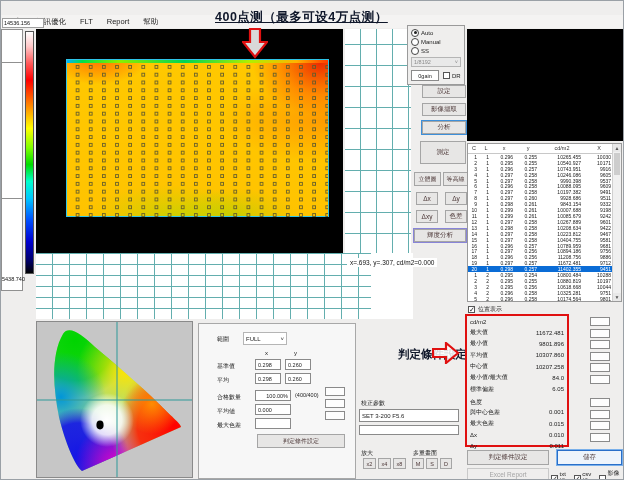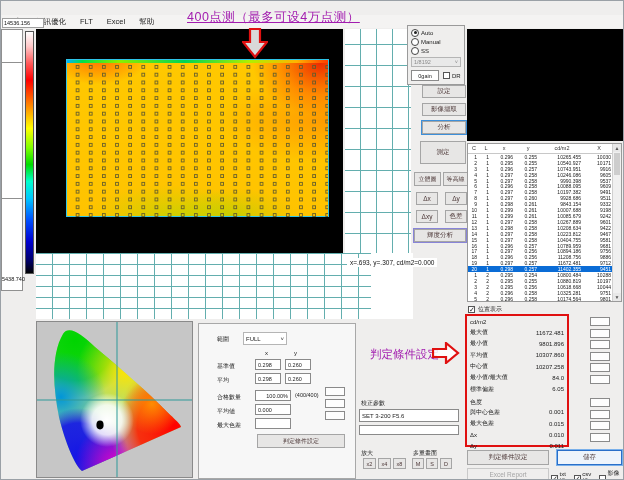--- a/index.html
+++ b/index.html
@@ -37,21 +37,21 @@
       radial-gradient(150px 60px at 100% 38%,rgba(255,110,0,.5),rgba(255,140,0,0) 72%),
       radial-gradient(120px 45px at 40% 100%,rgba(160,220,0,.5),rgba(160,220,0,0) 70%),
       radial-gradient(90px 40px at 64% 100%,rgba(150,215,0,.45),rgba(150,215,0,0) 70%),
       linear-gradient(#ffc800,#ffc300);}
   #panel-topstrip{position:absolute;left:0;top:0;width:100%;height:2.5px;
     background:linear-gradient(90deg,#00b4ff 0,#00e048 6%,#8cf000 20%,#00d455 45%,#b0f000 70%,#ffb400 88%,#ff3c00 100%);}
   #panel-dots{position:absolute;left:0;top:2px;width:100%;height:156px;
     background-image:radial-gradient(circle,rgba(0,0,0,0) 0 1.1px,rgba(95,90,45,.9) 1.2px 2.1px,rgba(0,0,0,0) 2.2px);
     background-size:13.15px 7.8px;background-position:4px 1px;}
   
-  .anno{color:#a21caf;font-weight:normal;}
+  .anno{color:#0f172a;font-weight:bold;margin-left:28px;}
   #anno-points{left:186px;top:8px;font-size:12.5px;letter-spacing:.5px;text-decoration:underline;white-space:nowrap;}
   #anno-judge{left:369px;top:346px;font-size:11.5px;white-space:nowrap;}
   
   .groupbox{border:1px solid #9a9a9a;background:#efeeed;box-sizing:border-box;}
   #capture-box{left:406px;top:24px;width:58px;height:60px;padding:2px 0 0 3px;}
   .radio-row{display:flex;align-items:center;gap:2px;height:9px;}
   .radio{width:6px;height:6px;border:1px solid #444;border-radius:50%;background:#fff;position:relative;flex:0 0 auto;}
   .radio.checked::after{content:"";position:absolute;left:1.5px;top:1.5px;width:3px;height:3px;border-radius:50%;background:#222;}
   .radio-label{font-size:6px;color:#222;}
   .select{background:#e9e9e9;border:1px solid #b5b5b5;color:#8a8a8a;font-size:5.5px;display:flex;justify-content:space-between;align-items:center;padding:0 2px;box-sizing:border-box;}
@@ -101,21 +101,21 @@
 </head>
 <body>
 
 <div id="win">
 
 
   <div class="abs" id="menubar">
       <div class="menu-item">檔案</div>
       <div class="menu-item">視訊優化</div>
       <div class="menu-item">FLT</div>
-      <div class="menu-item">Excel</div>
+      <div class="menu-item">Report</div>
       <div class="menu-item">幫助</div>
     </div>
 
   <div class="abs" id="scale-max">14536.156</div>
   <div class="abs" id="left-col">
     <div class="seg" style="top:32px"></div>
     <div class="seg" style="top:168px"></div>
   </div>
   <div class="abs" id="colorbar"></div>
   <div class="abs" id="scale-min">5438.740</div>

